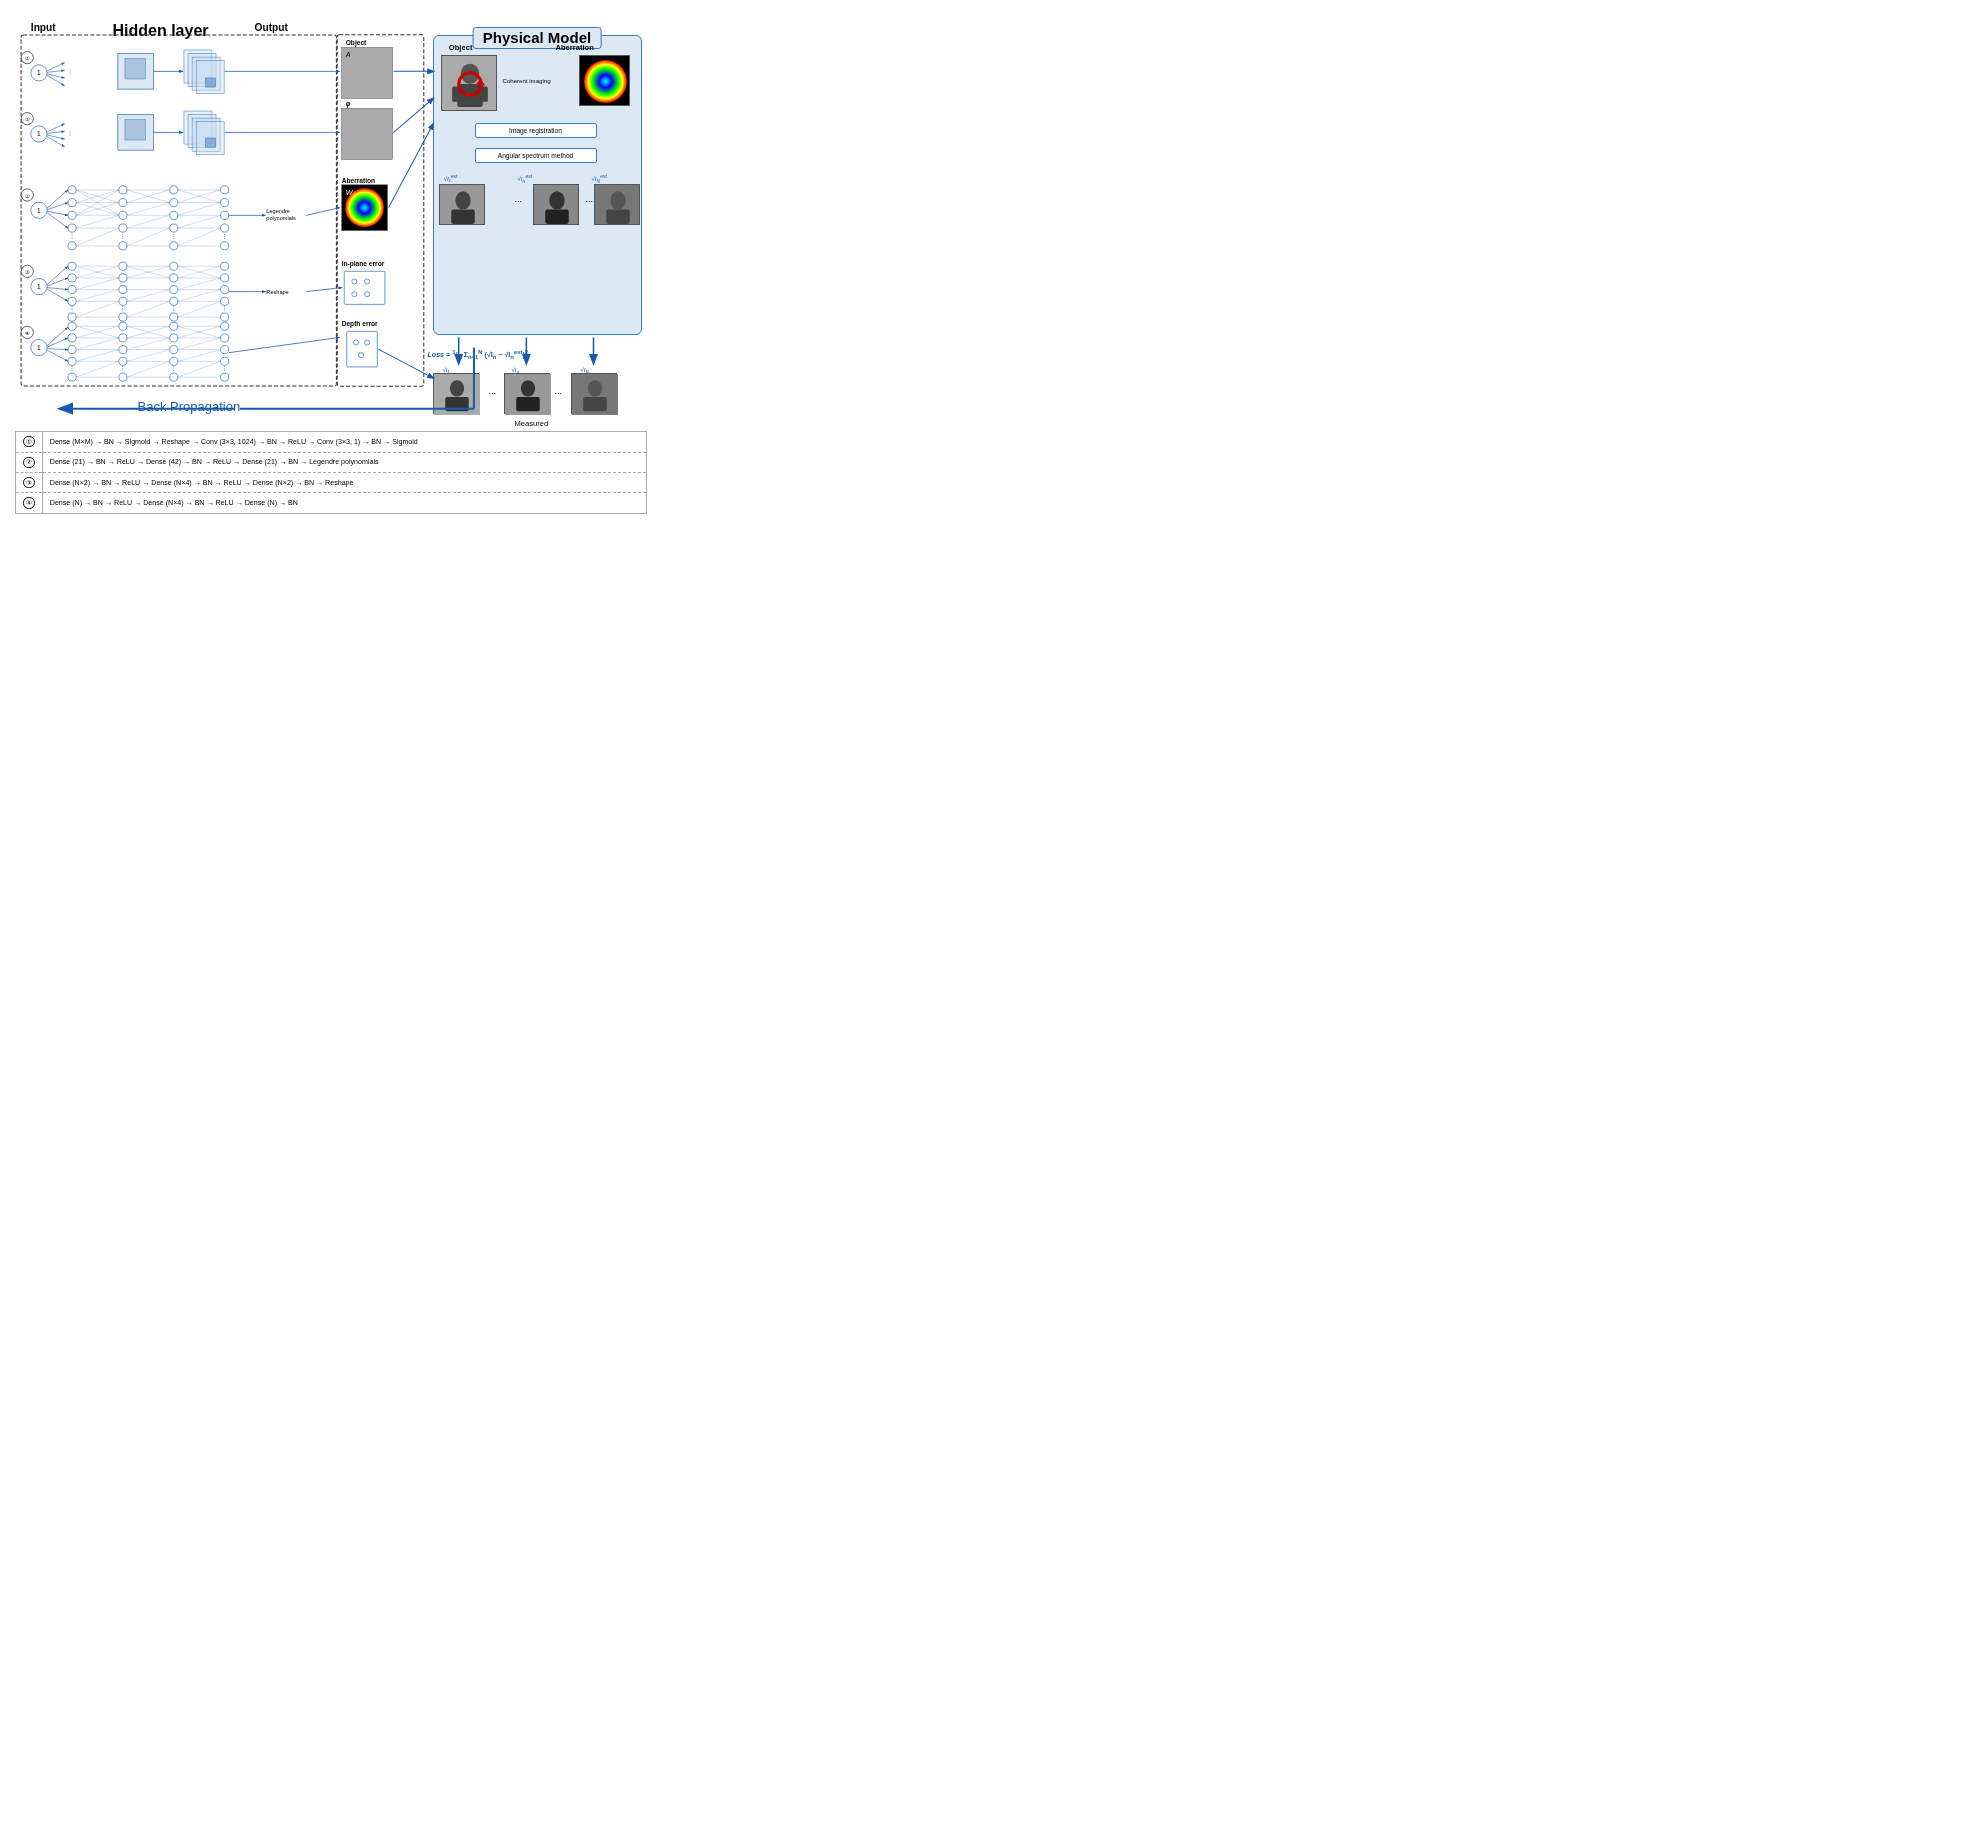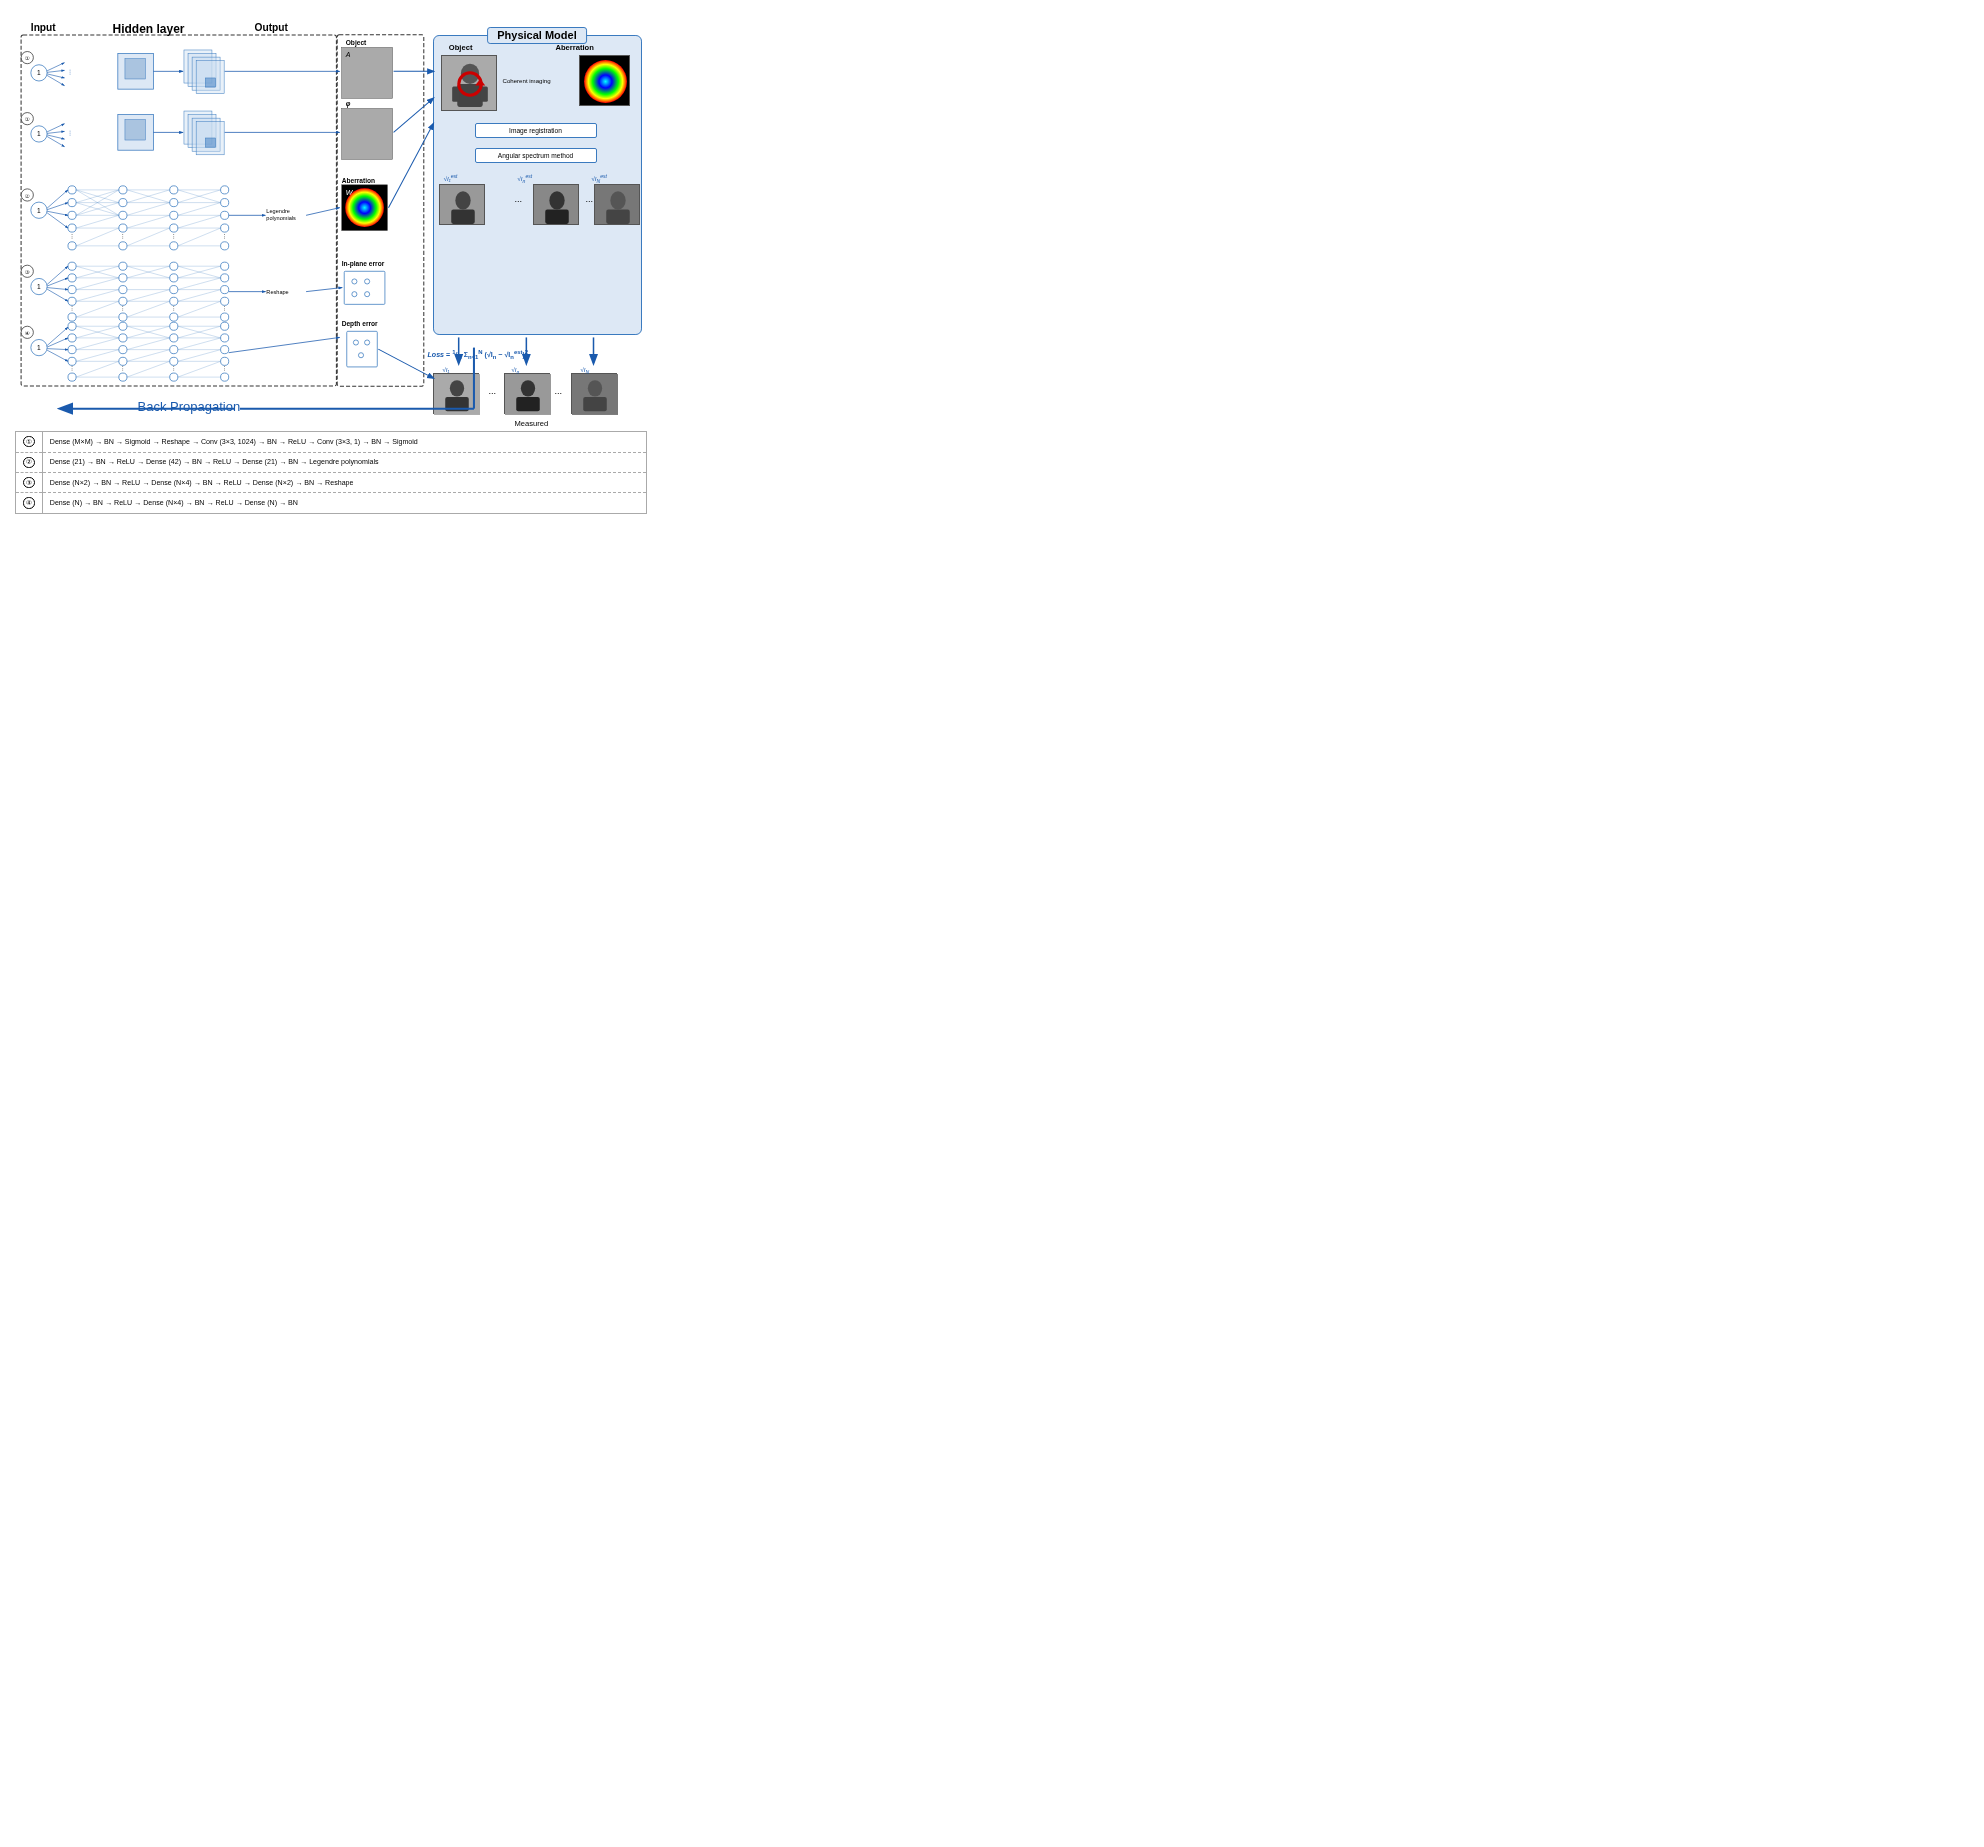--- a/index.html
+++ b/index.html
@@ -67,34 +67,34 @@
 
   </style>
 </head>
 <body>
 
 <div class="main-container">
 
   <div class="full-diagram">
 
     <div style="position:absolute; top:0; left:15.3px; font-size:10.2px; font-weight:bold;">Input</div>
-    <div style="position:absolute; top:0; left:97px; font-size:12px; font-weight:bold;">Hidden layer</div>
+    <div style="position:absolute; top:0; left:97px; font-size:16px; font-weight:bold;">Hidden layer</div>
     <div style="position:absolute; top:0; left:239px; font-size:10.2px; font-weight:bold;">Output</div>
 
     <svg style="position:absolute;top:0;left:0;width:356px;height:382px;pointer-events:none;" viewBox="0 0 700 750" width="356" height="382">
       <rect x="10" y="25" width="620" height="690" fill="none" stroke="#333" stroke-width="2" stroke-dasharray="8,4" rx="4"></rect>
     </svg>
 
     <svg style="position:absolute;top:0;left:316px;width:97px;height:382px;pointer-events:none;" viewBox="0 0 190 750" width="97" height="382">
       <rect x="10" y="25" width="170" height="690" fill="none" stroke="#333" stroke-width="2" stroke-dasharray="8,4" rx="4"></rect>
     </svg>
 
     <div style="position:absolute; top:12.7px; left:417px; width:209px; height:300px; background:#dde8f5; border:1px solid #3a7abf; border-radius:6.1px; padding:6.1px;">
 
-      <div style="position:absolute;top:-9.2px;left:50%;transform:translateX(-50%);background:#dde8f5;border:1px solid #3a7abf;border-radius:3.1px;padding:1.5px 9.2px;font-size:11px;font-weight:bold;white-space:nowrap;">Physical Model</div>
+      <div style="position:absolute;top:-9.2px;left:50%;transform:translateX(-50%);background:#dde8f5;border:1px solid #3a7abf;border-radius:3.1px;padding:1.5px 9.2px;font-size:15px;font-weight:bold;white-space:nowrap;">Physical Model</div>
 
       <div style="position:absolute;top:7.6px;left:15.3px;font-size:7.6px;font-weight:bold;">Object</div>
 
       <div style="position:absolute;top:7.6px;left:122px;font-size:7.6px;font-weight:bold;">Aberration</div>
 
       <div style="position:absolute;top:19.3px;left:7.1px;width:56px;height:56px;background:#888;border:0.5px solid #555;overflow:hidden;">
         
         <svg width="56" height="56" viewBox="0 0 110 110">
           <rect width="110" height="110" fill="#aaa"></rect>
           <ellipse cx="55" cy="35" rx="18" ry="20" fill="#555"></ellipse>

